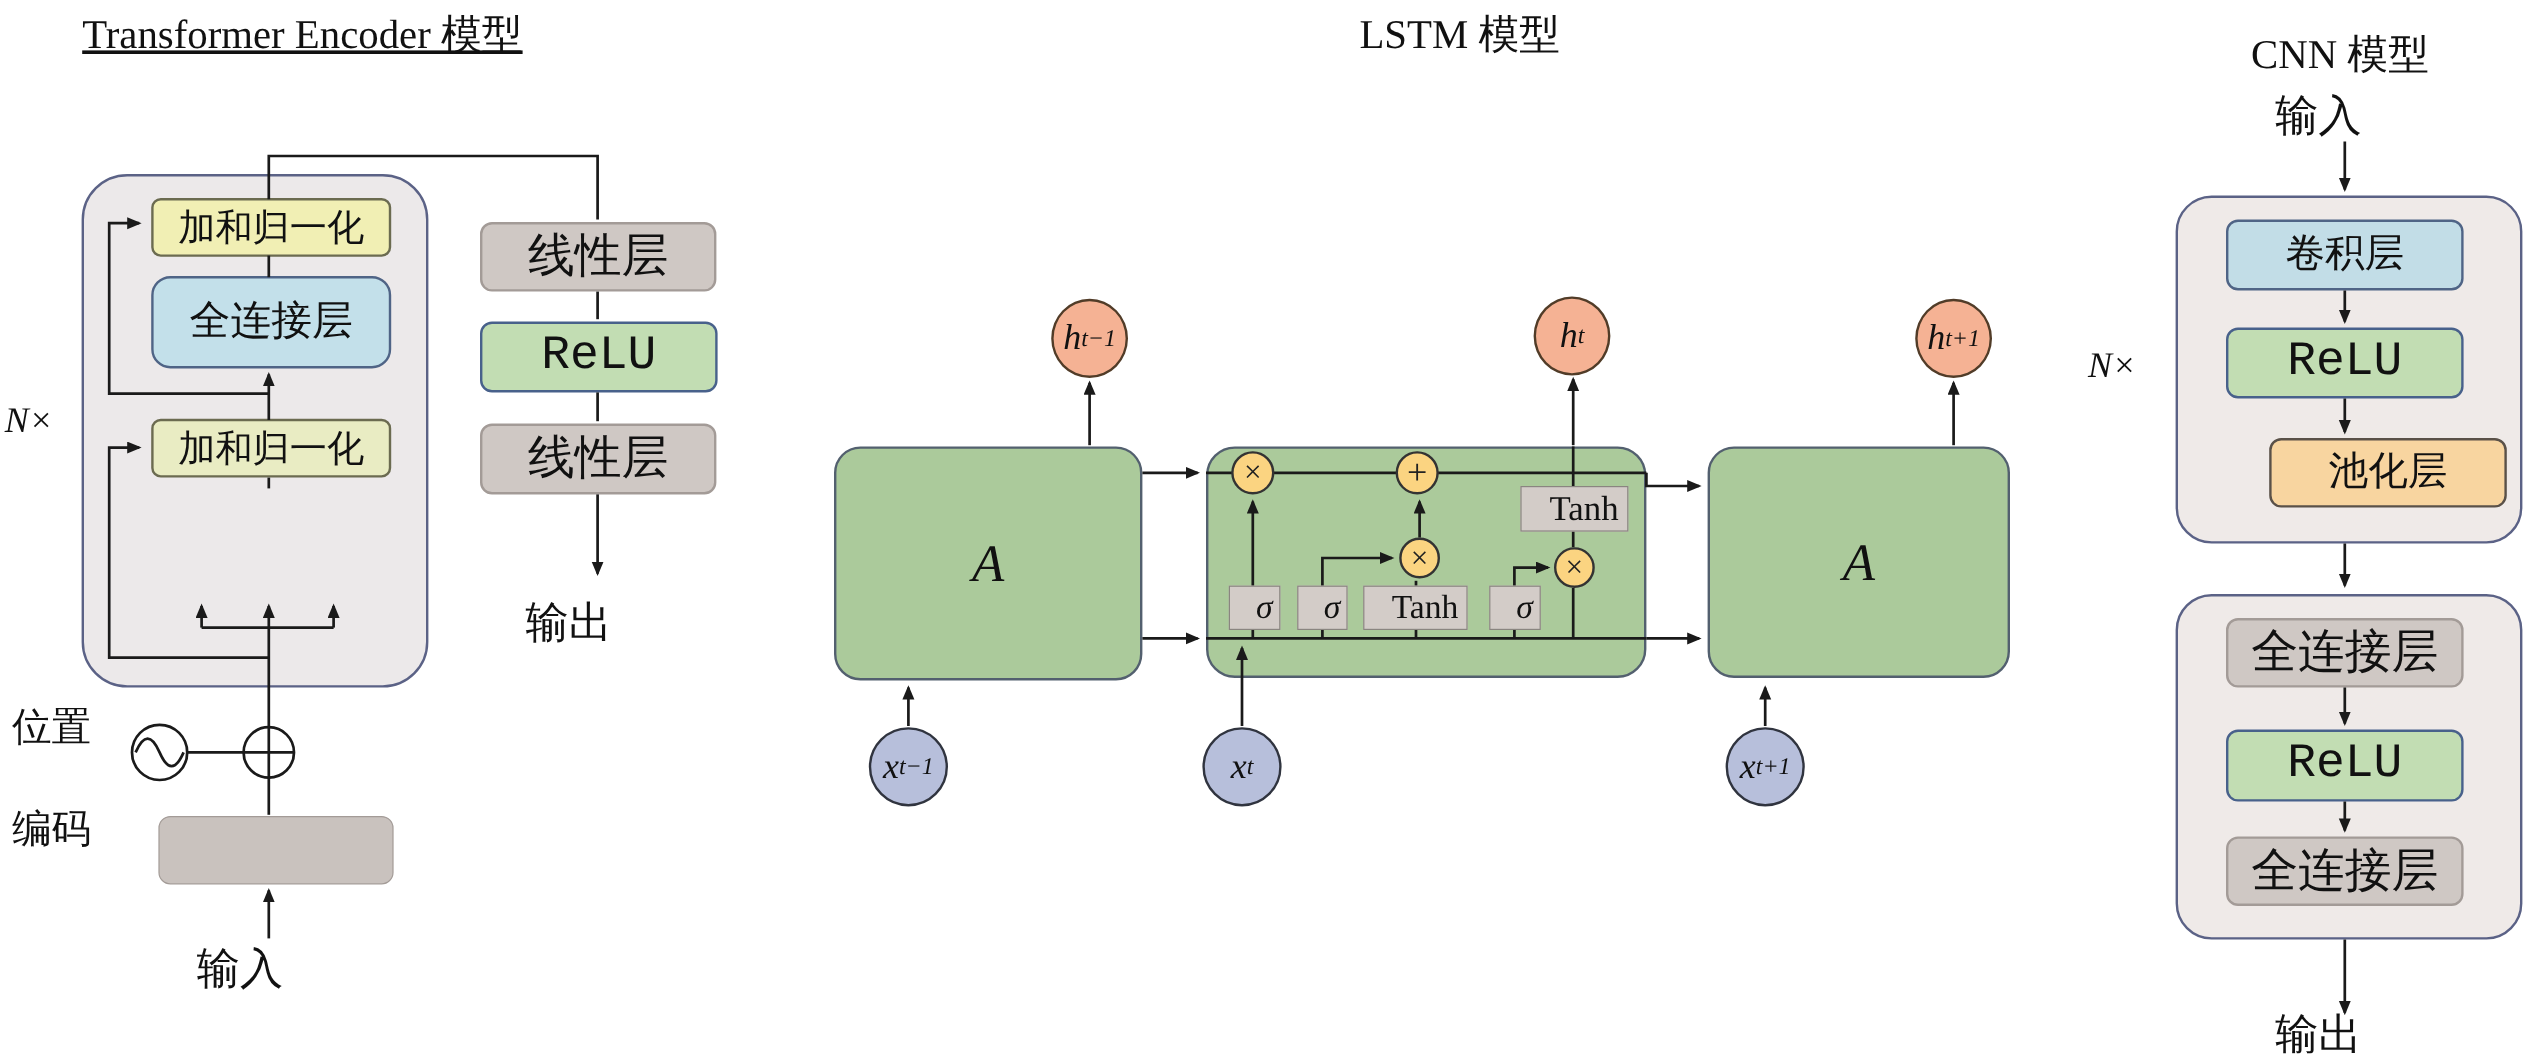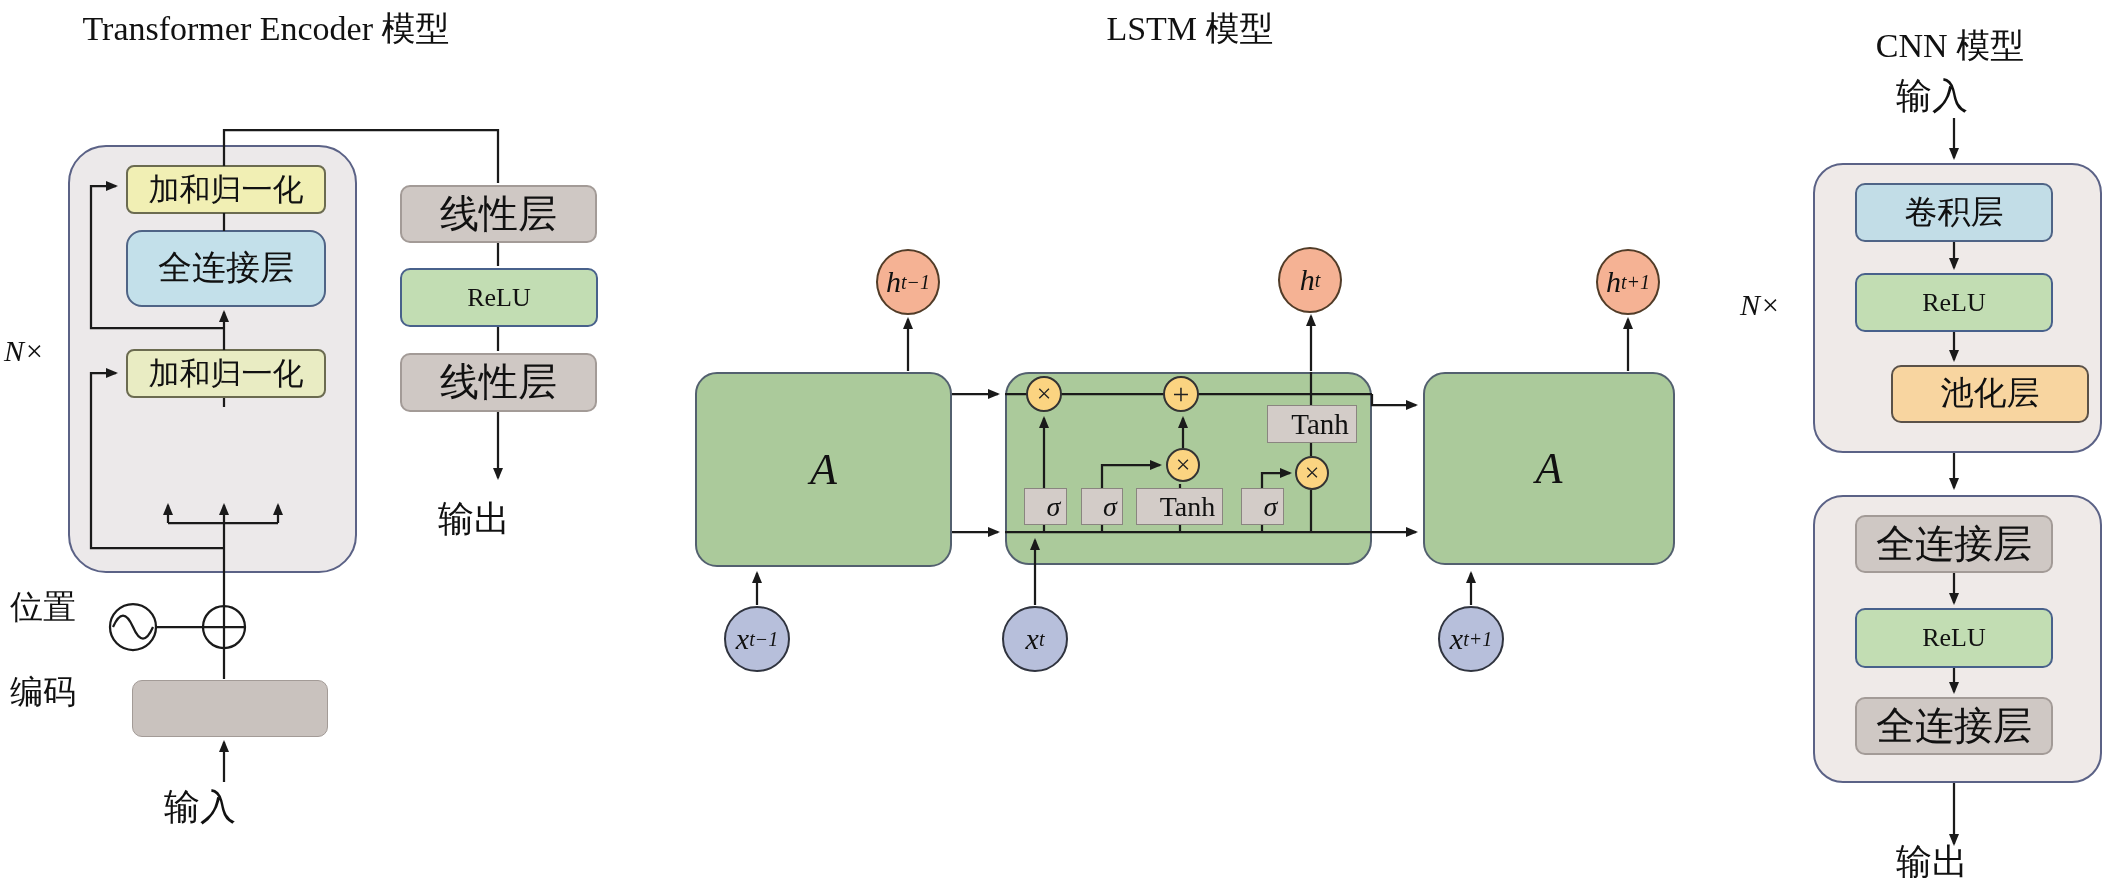--- a/index.html
+++ b/index.html
@@ -20,34 +20,34 @@
   .op{position:absolute;box-sizing:border-box;display:flex;align-items:center;justify-content:center;
       z-index:10;background:var(--op-bg,#d3ccc8);border:1px solid var(--op-border,#8a8580);
       font-size:28px;padding-left:16px;}
   .lbl{position:absolute;z-index:10;text-align:left;}
   .italic{font-style:italic;}
   .yellow1{background:var(--addnorm1-bg,#f1efb4);border:2px solid var(--addnorm-border,#6b6b50);border-radius:8px;font-size:31px;}
   .yellow2{background:var(--addnorm2-bg,#e9ecc3);border:2px solid var(--addnorm-border,#6b6b50);border-radius:8px;font-size:31px;}
   .blue{background:var(--ffn-bg,#c3e0ea);border:2px solid var(--blue-border,#4f6486);border-radius:16px;font-size:34px;}
   .orange{background:var(--attn-bg,#f9d09d);border:2px solid var(--attn-border,#5a5148);border-radius:14px;font-size:31px;}
   .grayb{background:var(--gray-bg,#cfc8c4);border:2px solid var(--gray-border,#a39b97);border-radius:10px;font-size:39px;}
-  .greenb{background:var(--relu-bg,#c2ddb3);border:2px solid var(--relu-border,#48618b);border-radius:10px;font-size:26px;}
+  .greenb{background:var(--relu-bg,#c2ddb3);border:2px solid var(--relu-border,#48618b);border-radius:10px;font-size:40px;font-family:Liberation Mono, monospace;}
   .convb{background:var(--conv-bg,#c2dde7);border:2px solid var(--blue-border,#4f6486);border-radius:10px;font-size:33px;}
   .poolb{background:var(--pool-bg,#f8d5a0);border:2px solid var(--attn-border,#5a5148);border-radius:10px;font-size:33px;}
   .cellA{position:absolute;box-sizing:border-box;background:var(--cell-bg,#abca9b);
          border:2px solid var(--cell-border,#53606f);border-radius:24px;display:flex;
          align-items:center;justify-content:center;z-index:0;font-style:italic;font-size:44px;}
 </style>
 </head>
 <body>
 
 <div class="stage">
 
-  <div class="title" style="left:56px;top:6px;width:420px;">Transformer Encoder 模型</div>
-  <div class="title" style="left:1080px;top:6px;width:220px;">LSTM 模型</div>
+  <div class="title" style="left:42px;top:6px;width:420px;text-decoration:underline;">Transformer Encoder 模型</div>
+  <div class="title" style="left:1080px;top:6px;width:220px;text-align:right;">LSTM 模型</div>
   <div class="title" style="left:1845px;top:23px;width:210px;">CNN 模型</div>
 
   <div class="panel" style="left:68px;top:145px;width:289px;height:428px;border-radius:38px;"></div>
 
   <div class="lbl italic" style="left:4px;top:334px;width:56px;font-size:30px;">N×</div>
 
   <div class="bx yellow1" style="left:126px;top:165px;width:200px;height:49px;">加和归一化</div>
   <div class="bx blue" style="left:126px;top:230px;width:200px;height:77px;">全连接层</div>
   <div class="bx yellow2" style="left:126px;top:349px;width:200px;height:49px;">加和归一化</div>
 

